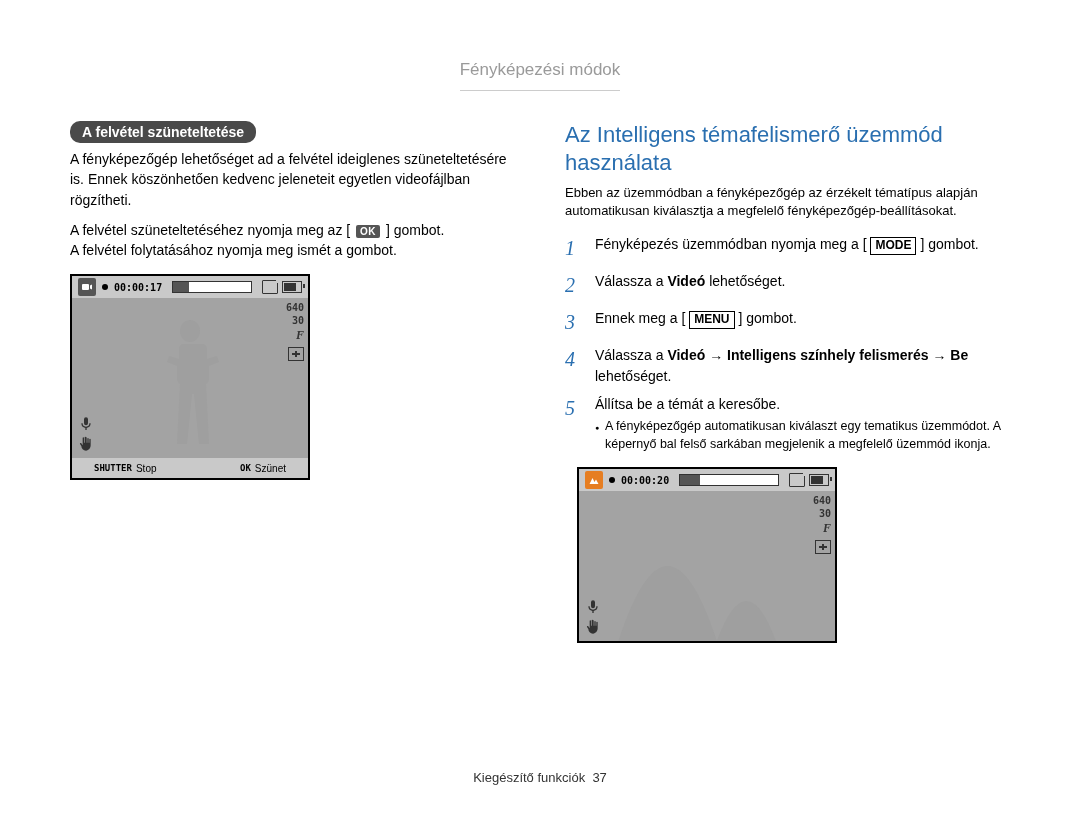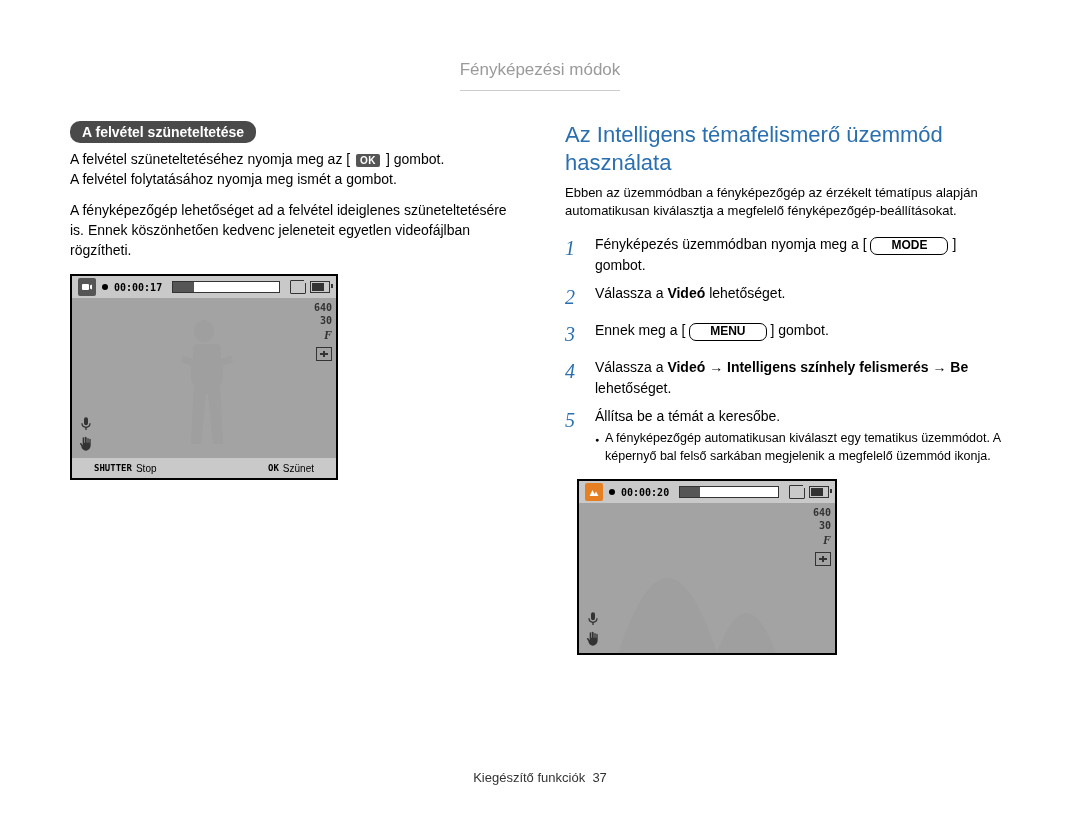--- a/index.html
+++ b/index.html
@@ -62,21 +62,21 @@
     border-radius: 2px;
     vertical-align: middle;
     line-height: 1.1;
     margin: 0 2px;
   }
   .btn-inline.ok { font-size: 10px; letter-spacing:0.5px; }
 
   
   .lcd {
     border: 2px solid #000;
-    width: 268px;
+    width: 240px;
     background:#fff;
     box-sizing:border-box;
     position: relative;
   }
   .lcd .topbar {
     height: 22px;
     background: #c9c9c9;
     display:flex;
     align-items:center;
     padding: 0 6px;
@@ -146,22 +146,22 @@
   }
   .intro { font-size:13px; line-height:1.4; margin-bottom:14px;}
   .steps { }
   .step { display:flex; gap:12px; margin-bottom:8px; font-size:14px; line-height:1.45;}
   .stepnum {
     color:#2a6fb0; font-family: Georgia, 'Times New Roman', serif; font-style:italic;
     font-size:20px; width:18px; flex-shrink:0;
   }
   .step .body { flex:1; }
   .btn-mode, .btn-menu {
-    display:inline-block; border:1px solid #000; padding:0 20px; font-size:12px; font-weight:bold;
-    border-radius:7px; line-height:1.3;
+    display:inline-block; border:1px solid #000; padding:0 4px; font-size:12px; font-weight:bold;
+    border-radius:0; line-height:1.3;
   }
   .sub {
     font-size:12.5px; line-height:1.4; margin-top:4px; padding-left:10px; position:relative;
   }
   .sub::before { content:"●"; font-size:7px; position:absolute; left:0; top:5px;}
   b{font-weight:bold;}
 
   .footer {
     text-align:center; font-size:13px; color:#333; padding-top:14px;
   }
@@ -169,27 +169,27 @@
 </style>
 </head>
 <body>
 
 <div class="page">
   <div class="header">Fényképezési módok</div>
   <div class="columns">
 
     <div class="col">
       <div class="pill">A felvétel szüneteltetése</div>
+      <p class="para">A fényképezőgép lehetőséget ad a felvétel ideiglenes szüneteltetésére is. Ennek köszönhetően kedvenc jeleneteit egyetlen videofájlban rögzítheti.</p>
       <p class="para">
         <span>A felvétel szüneteltetéséhez nyomja meg az [</span>
         <span class="btn-inline ok">OK</span>
         <span>] gombot.</span><br>
         <span>A felvétel folytatásához nyomja meg ismét a gombot.</span>
       </p>
-      <p class="para">A fényképezőgép lehetőséget ad a felvétel ideiglenes szüneteltetésére is. Ennek köszönhetően kedvenc jeleneteit egyetlen videofájlban rögzítheti.</p>
 
       <div class="lcd-wrap">
         <div class="lcd">
           <div class="topbar">
             <span class="ic ic-mode">
               <svg viewBox="0 0 24 24" width="12" height="12">
                   <path fill="#fff" d="M4 6h10a2 2 0 0 1 2 2v8a2 2 0 0 1-2 2H4a2 2 0 0 1-2-2V8a2 2 0 0 1 2-2zm14 3l4-2v10l-4-2z"></path>
                 </svg>
             </span>
             <span class="ic rec-dot"></span>

